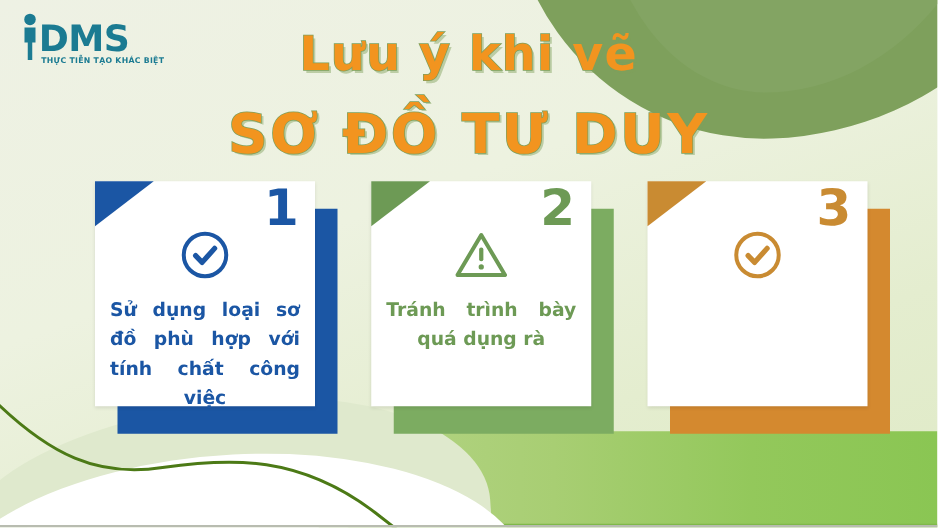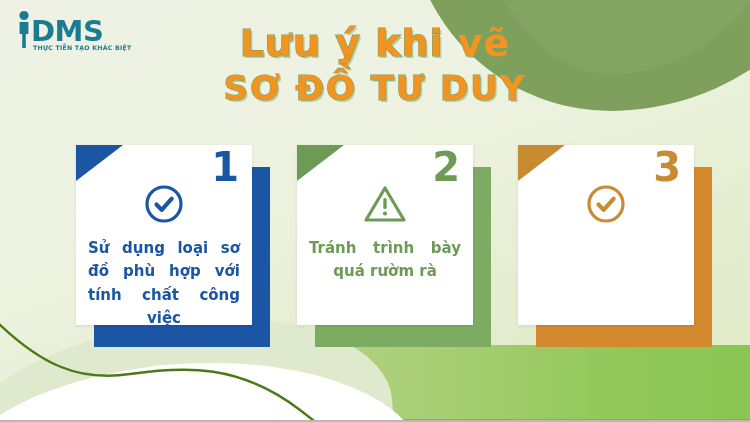--- a/index.html
+++ b/index.html
@@ -126,21 +126,21 @@
     display: block;
     font-family: "DejaVu Sans", sans-serif;
     font-weight: bold;
     color: #f2941f;
     letter-spacing: 1px;
     -webkit-text-stroke: 1.2px #7ea05c;
     paint-order: stroke fill;
     text-shadow: 2px 2px 0 rgba(126,160,92,.45);
   }
   .title-line-1 { font-size: 38px; }
-  .title-line-2 { font-size: 34px; margin-top: 9px; letter-spacing: 2px; }
+  .title-line-2 { font-size: 44px; margin-top: 24px; letter-spacing: 2px; }
 
   
   .card-slot {
     position: absolute;
     top: 145px;
     width: 176px;
     height: 180px;
   }
   #slot-1 { left: 76px; }
   #slot-2 { left: 297px; }
@@ -258,21 +258,21 @@
     <div class="card-face">
       <div class="fold" style="border-color: #6d9a55 transparent transparent transparent; border-width:36px 47px 0 0;"></div>
       <div class="card-num" style="color:#6d9a55">2</div>
       <div class="card-icon">
         <svg width="46" height="42" viewBox="0 0 46 42">
           <path d="M23 5 L42 37 H4 Z" fill="none" stroke="#6d9a55" stroke-width="3.2" stroke-linejoin="round"></path>
           <rect x="21.3" y="15" width="3.4" height="11" rx="1.6" fill="#6d9a55"></rect>
           <circle cx="23" cy="30.5" r="2.1" fill="#6d9a55"></circle>
         </svg>
       </div>
-      <div class="card-text justify" style="color:#6d9a55">Tránh trình bày quá rườm rà</div>
+      <div class="card-text justify" style="color:#6d9a55">Tránh trình bày quá dụng rà</div>
     </div>
   </div>
 
   <div class="card-slot" id="slot-3">
     <div class="card-shadow" style="background:#d4892f"></div>
     <div class="card-face">
       <div class="fold" style="border-color: #c98b32 transparent transparent transparent; border-width:36px 47px 0 0;"></div>
       <div class="card-num" style="color:#c98b32">3</div>
       <div class="card-icon">
         <svg width="42" height="42" viewBox="0 0 42 42">

